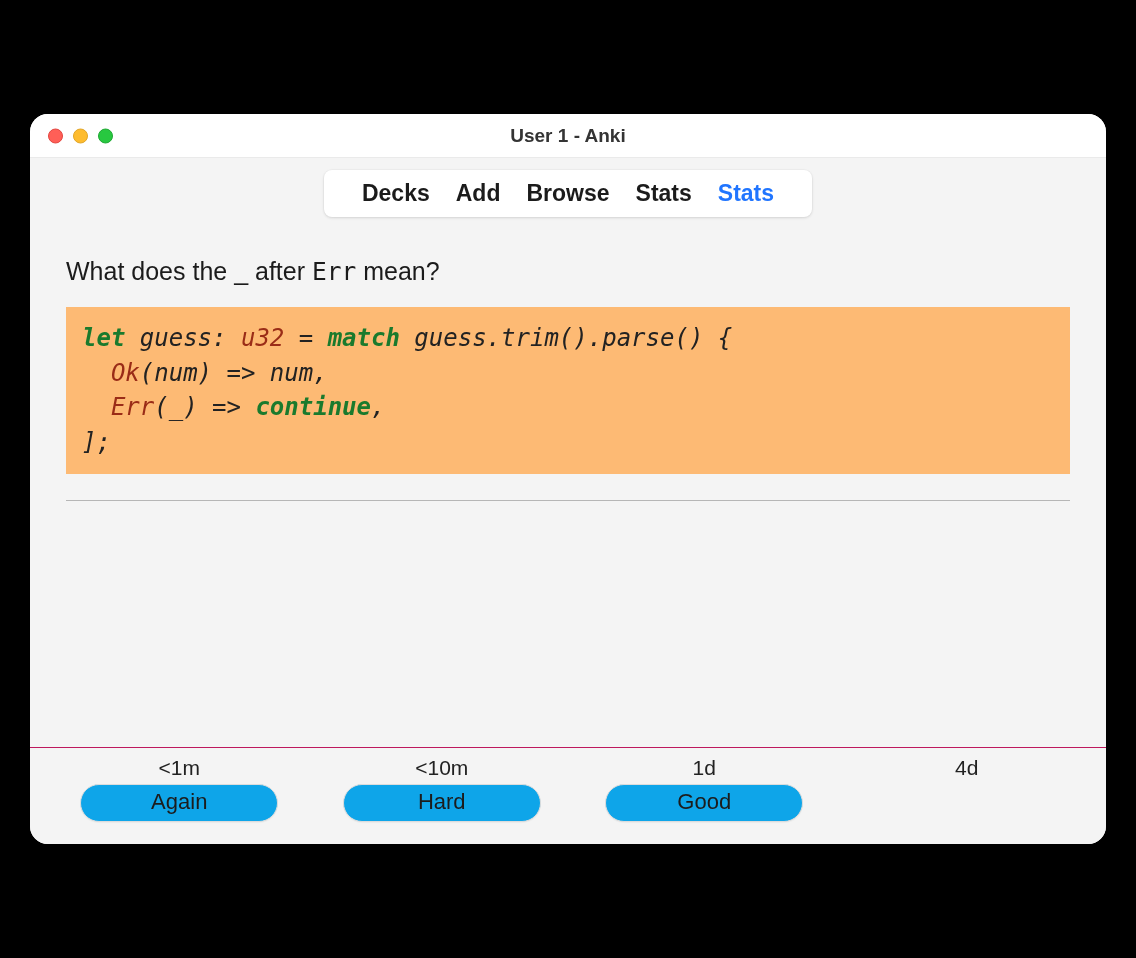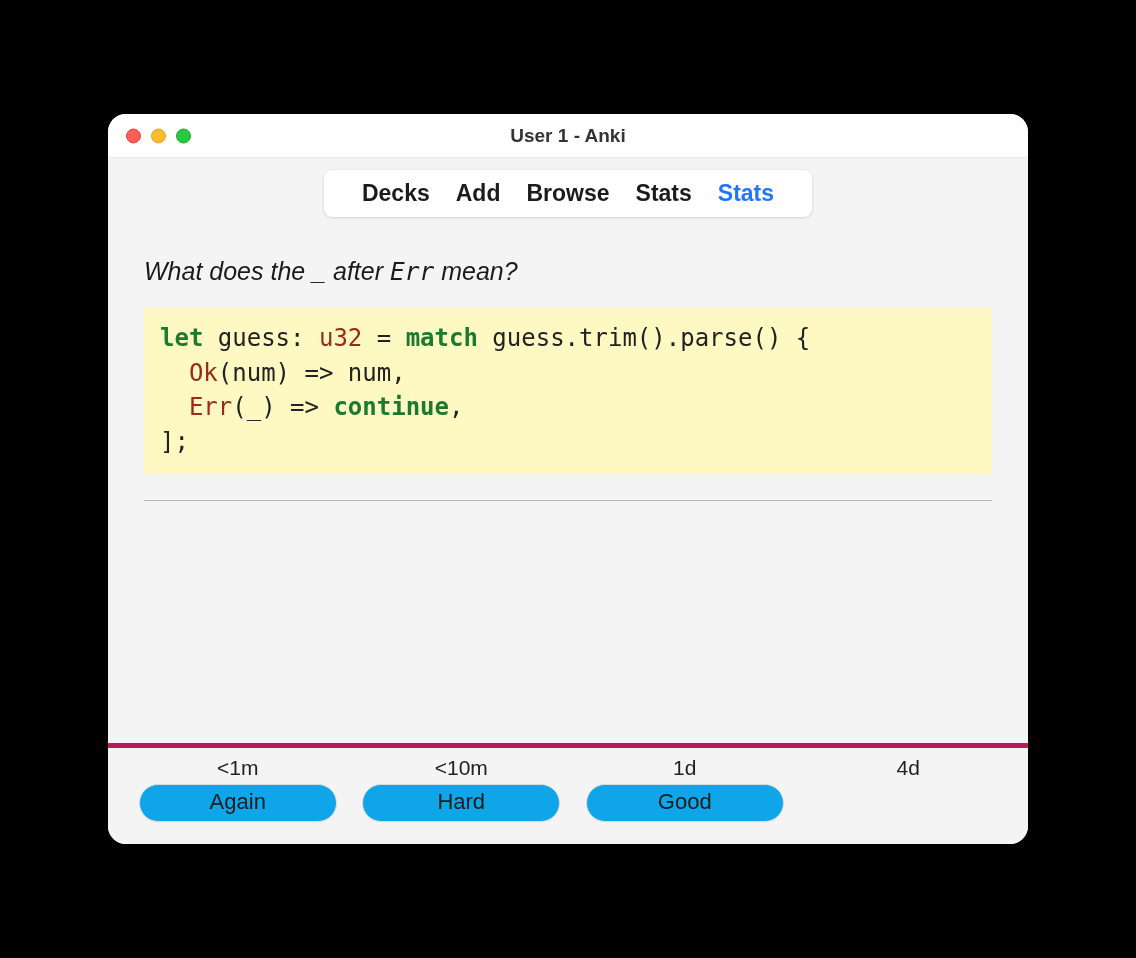--- a/index.html
+++ b/index.html
@@ -5,21 +5,21 @@
     * { box-sizing: border-box; margin: 0; padding: 0; }
     html, body { width: 1136px; height: 958px; }
     body {
       background: #000;
       display: flex;
       align-items: center;
       justify-content: center;
       font-family: -apple-system, BlinkMacSystemFont, "Segoe UI", Helvetica, Arial, sans-serif;
     }
     .window {
-      width: 920px;
+      width: 1076px;
       height: 730px;
       background: #f4f4f4;
       border-radius: 18px;
       overflow: hidden;
       display: flex;
       flex-direction: column;
       box-shadow: 0 20px 60px rgba(0,0,0,.5);
     }
     .titlebar {
       height: 44px;
@@ -64,52 +64,52 @@
     .card-area {
       flex: 1 1 auto;
       padding: 20px 36px 10px 36px;
       overflow: auto;
     }
     .question {
       font-size: 25px;
       color: #1b1b1b;
       margin-bottom: 18px;
       line-height: 1.35;
-      font-style: italic;
     }
     .question code, .answer code {
       font-family: ui-monospace, SFMono-Regular, Menlo, Consolas, monospace;
       font-size: 0.98em;
     }
     .codeblock {
-      background: #fef9c3;
+      background: #fdba74;
       padding: 14px 16px 14px 16px;
       font-family: ui-monospace, SFMono-Regular, Menlo, Consolas, monospace;
       font-size: 24px;
       line-height: 1.45;
       white-space: pre;
       color: #222;
       margin-bottom: 26px;
+      font-style: italic;
     }
     .kw { color: #1a7a2d; font-weight: 700; }
     .ty { color: #9a2c17; }
     .enm { color: #9a2c17; }
     hr.divider {
       border: none;
       border-top: 1px solid #b6b6b6;
       margin: 0 0 24px 0;
     }
     .answer {
       font-size: 25px;
       color: #1b1b1b;
       line-height: 1.42;
     }
     .answer .us { font-family: ui-monospace, SFMono-Regular, Menlo, Consolas, monospace; }
     .footer {
-      border-top: 5px solid #be185d;
+      border-top: 1px solid #be185d;
       background: #f4f4f4;
       padding: 8px 18px 22px 28px;
     }
     .footer-row {
       display: flex;
       justify-content: space-between;
       gap: 20px;
     }
     .ans-col {
       flex: 1 1 0;

